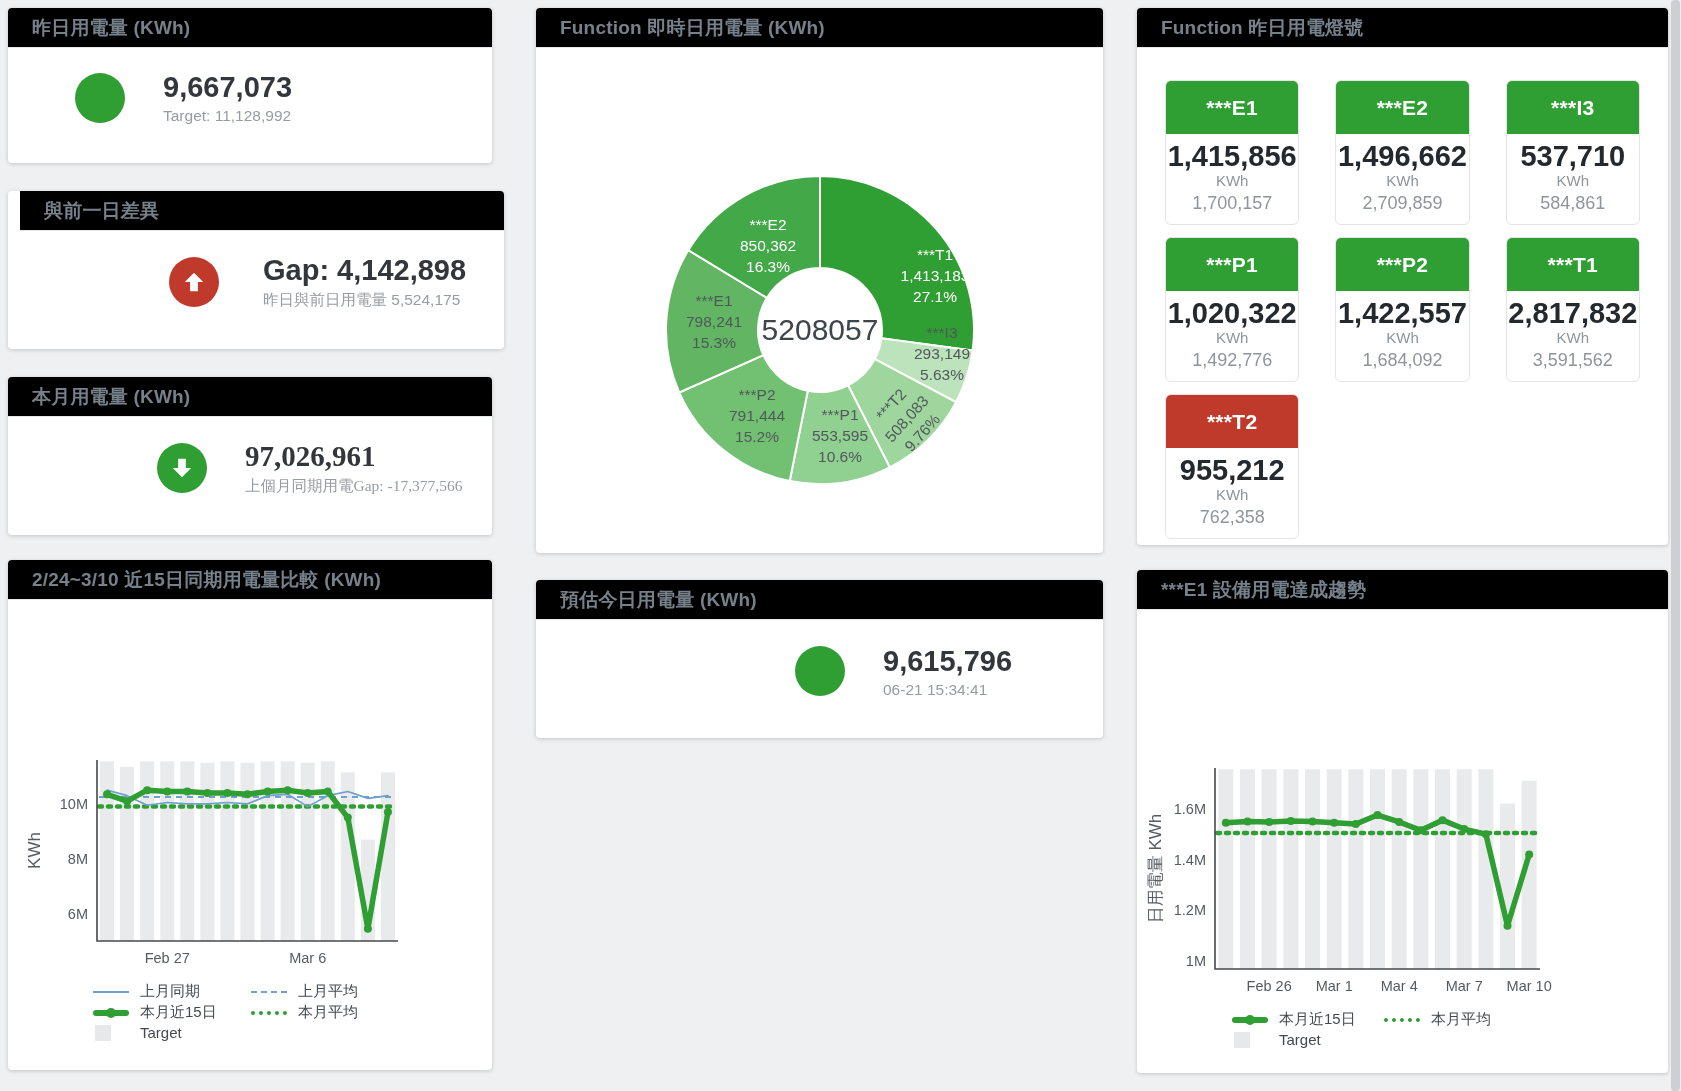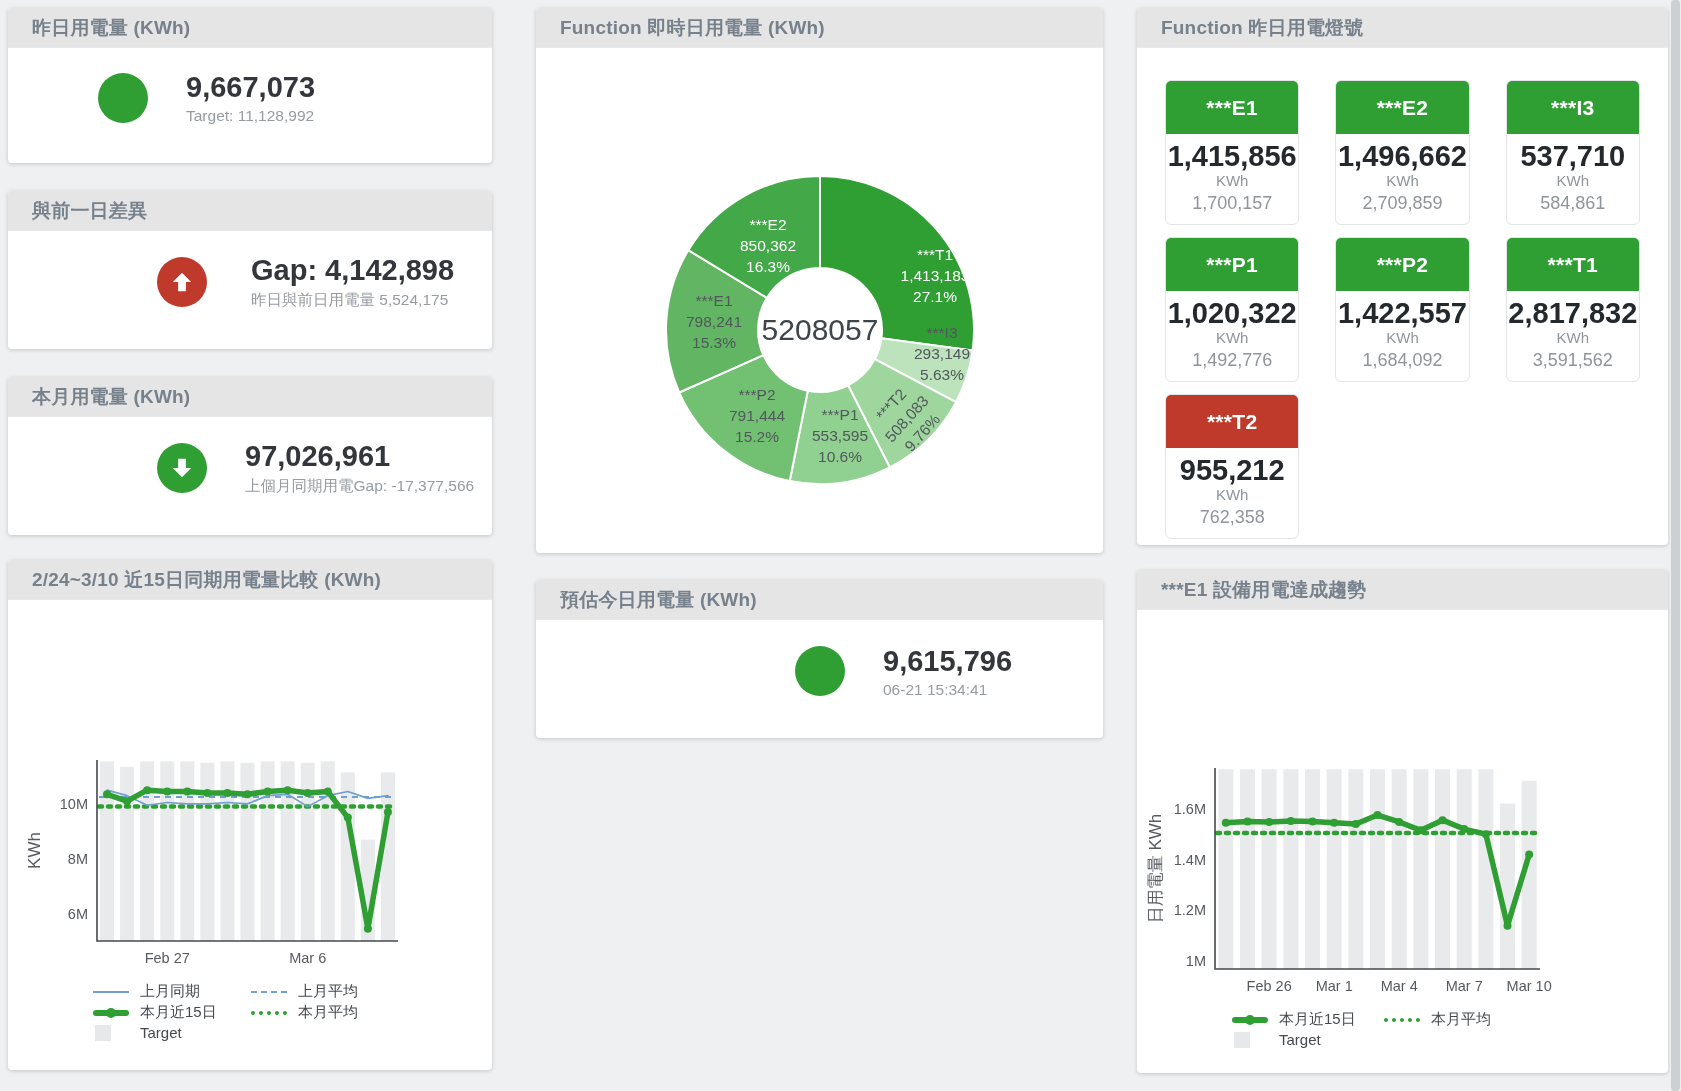--- a/index.html
+++ b/index.html
@@ -9,21 +9,21 @@
     font-family:"Liberation Sans","DejaVu Sans",sans-serif;
     -webkit-font-smoothing:antialiased;
   }
   .card{
     position:absolute;background:#ffffff;border-radius:4px;
     box-shadow:0 1px 4px rgba(0,0,0,.18);
     overflow:hidden;
   }
   .card-header{
     height:40px;display:flex;align-items:center;
-    background:#e5e5e5;border-bottom:1px solid #e7e9ea;
+    background:#000000;border-bottom:1px solid #e7e9ea;
     padding:0 24px;box-sizing:border-box;
   }
   .card-title{
     font-size:19px;font-weight:700;color:#76818c;letter-spacing:.2px;
     white-space:nowrap;overflow:hidden;
   }
   
   .stat{
     display:flex;align-items:center;gap:38px;
     height:calc(100% - 56px);box-sizing:border-box;
@@ -77,51 +77,51 @@
   }
   .scrollbar-thumb{position:absolute;left:1px;top:0;width:9px;height:1091px;background:#cdd0d2;border-radius:4px;}
 </style>
 </head>
 <body>
 
 <div class="card" style="left:8px;top:8px;width:484px;height:155px;">
   <div class="card-header">
     <span class="card-title">昨日用電量 (KWh)</span>
   </div>
-  <div class="stat" style="padding-left:90px;">
+  <div class="stat" style="padding-left:67px;">
     <span class="circle green"></span>
     <div>
       <div class="stat-value">9,667,073</div>
       <div class="stat-sub">Target: 11,128,992</div>
     </div>
   </div>
 </div>
 
-<div class="card" style="left:8px;top:191px;width:484px;height:158px;">
+<div class="card" style="left:8px;top:191px;width:484px;height:158px;padding-left:12px;">
   <div class="card-header">
     <span class="card-title">與前一日差異</span>
   </div>
   <div class="stat" style="padding-left:149px;gap:44px;">
     <span class="circle red">
       <svg class="arrow-svg" viewBox="0 0 24 24">
           <path d="M12 3.5 L20.5 12 L15.6 12 L15.6 20.5 L8.4 20.5 L8.4 12 L3.5 12 Z"></path>
         </svg>
     </span>
     <div>
       <div class="stat-value">Gap: 4,142,898</div>
       <div class="stat-sub">昨日與前日用電量 5,524,175</div>
     </div>
   </div>
 </div>
 
 <div class="card" style="left:8px;top:377px;width:484px;height:158px;">
   <div class="card-header">
     <span class="card-title">本月用電量 (KWh)</span>
   </div>
-  <div class="stat" style="padding-left:149px;">
+  <div class="stat" style="padding-left:149px;font-family:Liberation Serif, serif;">
     <span class="circle green">
       <svg class="arrow-svg" viewBox="0 0 24 24" style="transform:rotate(180deg)">
           <path d="M12 3.5 L20.5 12 L15.6 12 L15.6 20.5 L8.4 20.5 L8.4 12 L3.5 12 Z"></path>
         </svg>
     </span>
     <div>
       <div class="stat-value">97,026,961</div>
       <div class="stat-sub">上個月同期用電Gap: -17,377,566</div>
     </div>
   </div>

